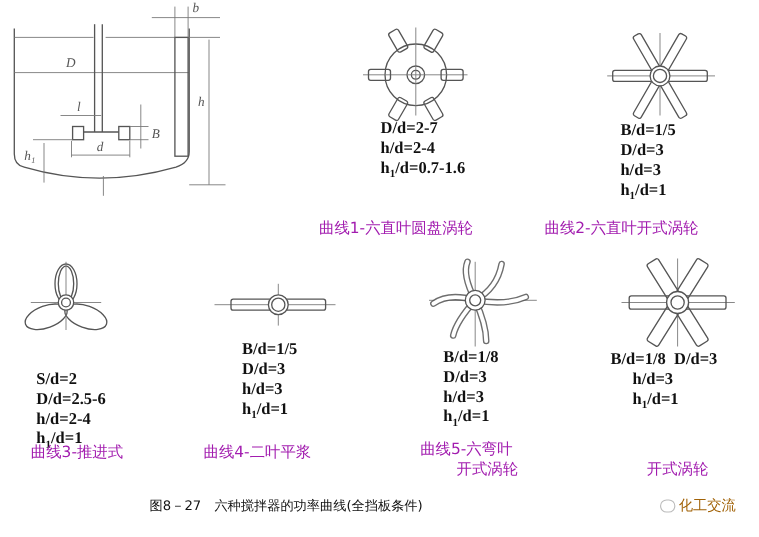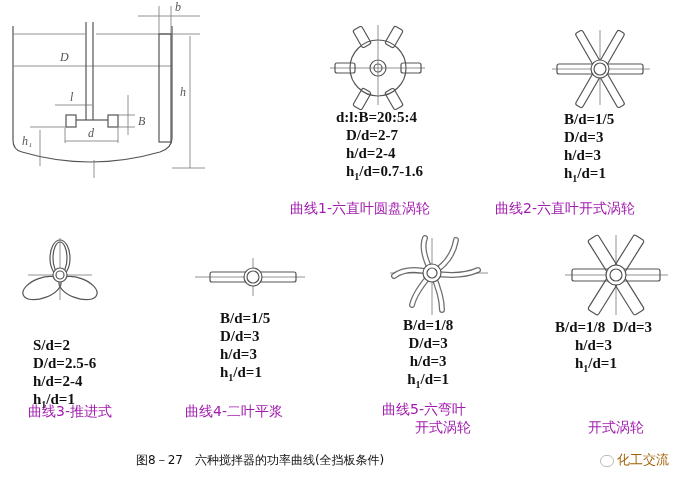--- a/index.html
+++ b/index.html
@@ -80,21 +80,20 @@
     <line class="thin" x1="88" y1="25" x2="88" y2="105"></line>
     <line class="thin" x1="40" y1="68" x2="135" y2="68"></line>
     <rect class="stroke" x="45" y="63" width="20" height="10" rx="2"></rect>
     <rect class="stroke" x="111" y="63" width="20" height="10" rx="2"></rect>
     <rect class="stroke" x="-10" y="-5" width="20" height="10" rx="2" transform="translate(72,37) rotate(60)"></rect>
     <rect class="stroke" x="-10" y="-5" width="20" height="10" rx="2" transform="translate(104,37) rotate(-60)"></rect>
     <rect class="stroke" x="-10" y="-5" width="20" height="10" rx="2" transform="translate(72,99) rotate(-60)"></rect>
     <rect class="stroke" x="-10" y="-5" width="20" height="10" rx="2" transform="translate(104,99) rotate(60)"></rect>
   </svg>
   <div class="params" style="left:46px;top:108px;">
-    <div>d:l:B=20:5:4</div>
     <div style="padding-left:10px">D/d=2-7</div>
     <div style="padding-left:10px">h/d=2-4</div>
     <div style="padding-left:10px">h<sub>1</sub>/d=0.7-1.6</div>
   </div>
   <div class="caption" style="left:0px;top:199px;">曲线1-六直叶圆盘涡轮</div>
 </div>
 
 <div class="abs" style="left:490px;top:0;width:200px;height:225px;">
   <svg width="200" height="110">
     <line class="thin" x1="110" y1="30" x2="110" y2="105"></line>
@@ -167,21 +166,21 @@
       <path d="M62 43 Q50 20 55 8"></path>
       <path d="M62 43 Q82 32 86 10"></path>
       <path d="M62 43 Q90 48 108 40"></path>
       <path d="M62 43 Q72 65 72 80"></path>
       <path d="M62 43 Q45 62 42 75"></path>
       <path d="M62 43 Q38 36 24 46"></path>
     </g>
     <circle cx="62" cy="43" r="9" fill="#fff" stroke="#555" stroke-width="1.2"></circle>
     <circle class="stroke" cx="62" cy="43" r="5"></circle>
   </svg>
-  <div class="params" style="left:33px;top:86px;text-align:center;">
+  <div class="params" style="left:33px;top:86px;">
     <div>B/d=1/8</div>
     <div>D/d=3</div>
     <div>h/d=3</div>
     <div>h<sub>1</sub>/d=1</div>
   </div>
   <div class="caption" style="left:12px;top:170px;">曲线5-六弯叶</div>
   <div class="caption" style="left:45px;top:188px;">开式涡轮</div>
 </div>
 
 <div class="abs" style="left:540px;top:230px;width:150px;height:215px;">

